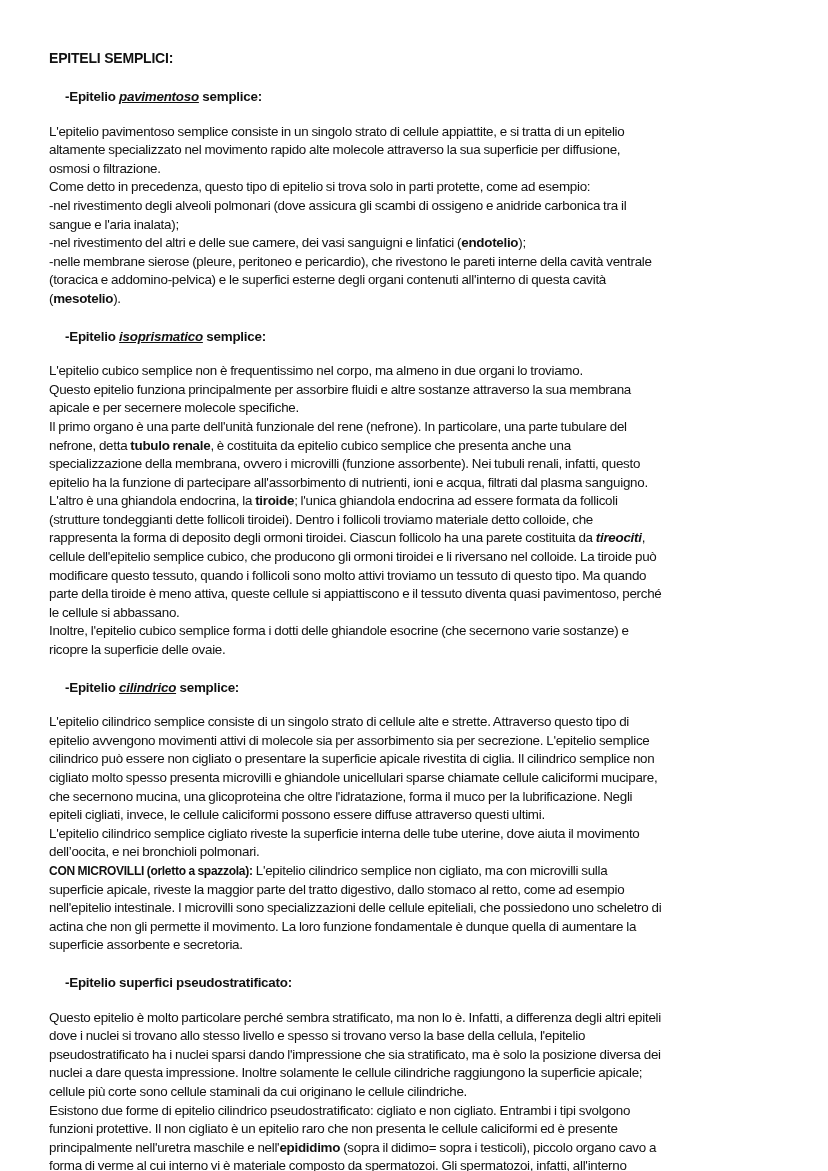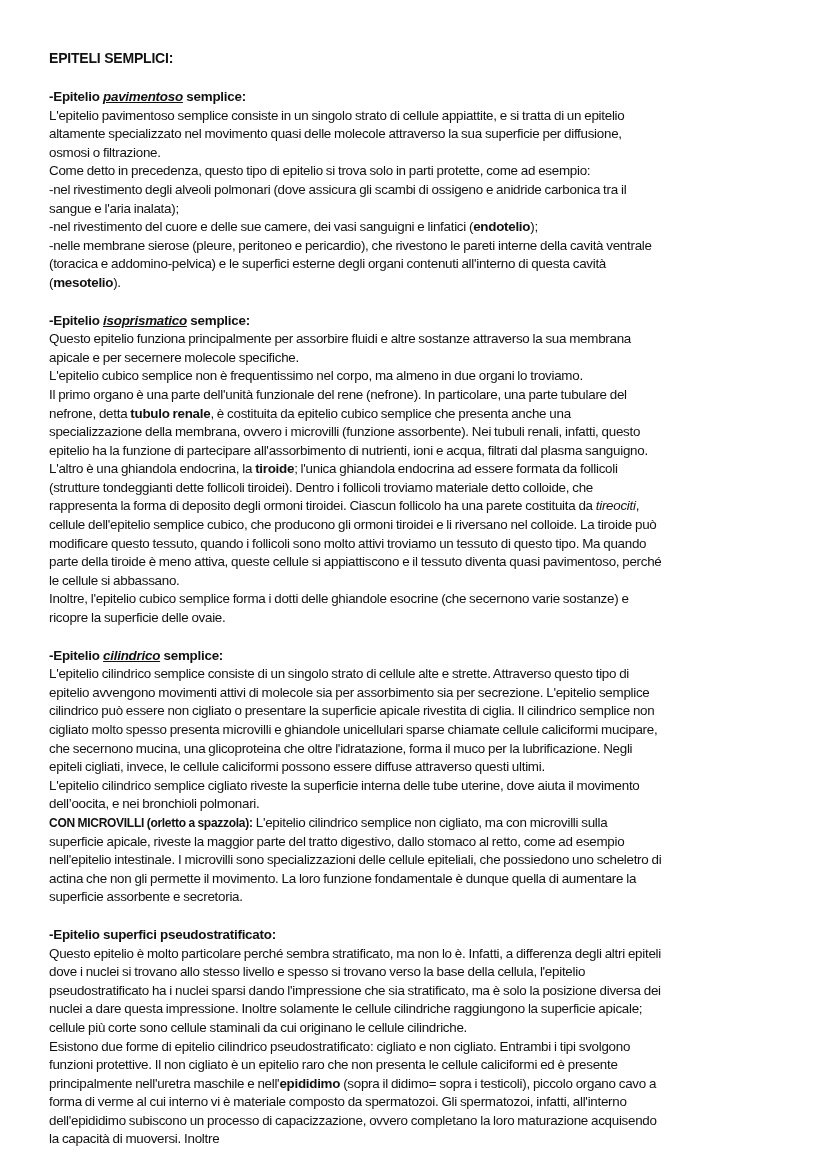--- a/index.html
+++ b/index.html
@@ -21,61 +21,61 @@
       font-size: 14px;
       line-height: 18px;
       margin: 0 0 21px 0;
       letter-spacing: -0.2px;
     }
     .section { margin: 0 0 19px 0; }
     .section-heading {
       font-weight: bold;
       font-size: 13.4px;
       line-height: 18.6px;
-      margin: 0;
+      margin: 16px;
       letter-spacing: -0.25px;
     }
     .section-heading .kw {
       font-style: italic;
       text-decoration: underline;
     }
     .p {
       font-size: 13.4px;
       line-height: 18.6px;
       margin: 0;
       letter-spacing: -0.28px;
       word-spacing: -0.4px;
     }
     .p b { font-weight: bold; }
-    .p i { font-style: italic; }
+    .p i { font-style: italic; font-weight: bold; }
     .p .small-caps-bold {
       font-weight: bold;
       font-size: 12px;
     }
   </style>
 </head>
 <body>
 
 <div class="page">
 
   <div class="doc-title">EPITELI SEMPLICI:</div>
 
   <div class="section">
     <div class="section-heading"><span>-Epitelio </span><span class="kw">pavimentoso</span><span> semplice:</span></div>
-    <p class="p">L'epitelio pavimentoso semplice consiste in un singolo strato di cellule appiattite, e si tratta di un epitelio altamente specializzato nel movimento quasi delle molecole attraverso la sua superficie per diffusione, osmosi o filtrazione.</p>
+    <p class="p">L'epitelio pavimentoso semplice consiste in un singolo strato di cellule appiattite, e si tratta di un epitelio altamente specializzato nel movimento rapido alte molecole attraverso la sua superficie per diffusione, osmosi o filtrazione.</p>
     <p class="p">Come detto in precedenza, questo tipo di epitelio si trova solo in parti protette, come ad esempio:</p>
     <p class="p">-nel rivestimento degli alveoli polmonari (dove assicura gli scambi di ossigeno e anidride carbonica tra il sangue e l'aria inalata);</p>
-    <p class="p"><span>-nel rivestimento del cuore e delle sue camere, dei vasi sanguigni e linfatici (</span><b>endotelio</b><span>);</span></p>
+    <p class="p"><span>-nel rivestimento del altri e delle sue camere, dei vasi sanguigni e linfatici (</span><b>endotelio</b><span>);</span></p>
     <p class="p"><span>-nelle membrane sierose (pleure, peritoneo e pericardio), che rivestono le pareti interne della cavità ventrale (toracica e addomino-pelvica) e le superfici esterne degli organi contenuti all'interno di questa cavità (</span><b>mesotelio</b><span>).</span></p>
   </div>
 
   <div class="section">
     <div class="section-heading"><span>-Epitelio </span><span class="kw">isoprismatico</span><span> semplice:</span></div>
+    <p class="p">L'epitelio cubico semplice non è frequentissimo nel corpo, ma almeno in due organi lo troviamo.</p>
     <p class="p">Questo epitelio funziona principalmente per assorbire fluidi e altre sostanze attraverso la sua membrana apicale e per secernere molecole specifiche.</p>
-    <p class="p">L'epitelio cubico semplice non è frequentissimo nel corpo, ma almeno in due organi lo troviamo.</p>
     <p class="p"><span>Il primo organo è una parte dell'unità funzionale del rene (nefrone). In particolare, una parte tubulare del nefrone, detta </span><b>tubulo renale</b><span>, è costituita da epitelio cubico semplice che presenta anche una specializzazione della membrana, ovvero i microvilli (funzione assorbente). Nei tubuli renali, infatti, questo epitelio ha la funzione di partecipare all'assorbimento di nutrienti, ioni e acqua, filtrati dal plasma sanguigno.</span></p>
     <p class="p"><span>L'altro è una ghiandola endocrina, la </span><b>tiroide</b><span>; l'unica ghiandola endocrina ad essere formata da follicoli (strutture tondeggianti dette follicoli tiroidei). Dentro i follicoli troviamo materiale detto colloide, che rappresenta la forma di deposito degli ormoni tiroidei. Ciascun follicolo ha una parete costituita da </span><i>tireociti</i><span>, cellule dell'epitelio semplice cubico, che producono gli ormoni tiroidei e li riversano nel colloide. La tiroide può modificare questo tessuto, quando i follicoli sono molto attivi troviamo un tessuto di questo tipo. Ma quando parte della tiroide è meno attiva, queste cellule si appiattiscono e il tessuto diventa quasi pavimentoso, perché le cellule si abbassano.</span></p>
     <p class="p">Inoltre, l'epitelio cubico semplice forma i dotti delle ghiandole esocrine (che secernono varie sostanze) e ricopre la superficie delle ovaie.</p>
   </div>
 
   <div class="section">
     <div class="section-heading"><span>-Epitelio </span><span class="kw">cilindrico</span><span> semplice:</span></div>
     <p class="p">L'epitelio cilindrico semplice consiste di un singolo strato di cellule alte e strette. Attraverso questo tipo di epitelio avvengono movimenti attivi di molecole sia per assorbimento sia per secrezione. L'epitelio semplice cilindrico può essere non cigliato o presentare la superficie apicale rivestita di ciglia. Il cilindrico semplice non cigliato molto spesso presenta microvilli e ghiandole unicellulari sparse chiamate cellule caliciformi mucipare, che secernono mucina, una glicoproteina che oltre l'idratazione, forma il muco per la lubrificazione. Negli epiteli cigliati, invece, le cellule caliciformi possono essere diffuse attraverso questi ultimi.</p>
     <p class="p">L'epitelio cilindrico semplice cigliato riveste la superficie interna delle tube uterine, dove aiuta il movimento dell’oocita, e nei bronchioli polmonari.</p>
     <p class="p"><span class="small-caps-bold">CON MICROVILLI (orletto a spazzola):</span><span> L'epitelio cilindrico semplice non cigliato, ma con microvilli sulla superficie apicale, riveste la maggior parte del tratto digestivo, dallo stomaco al retto, come ad esempio nell'epitelio intestinale. I microvilli sono specializzazioni delle cellule epiteliali, che possiedono uno scheletro di actina che non gli permette il movimento. La loro funzione fondamentale è dunque quella di aumentare la superficie assorbente e secretoria.</span></p>

